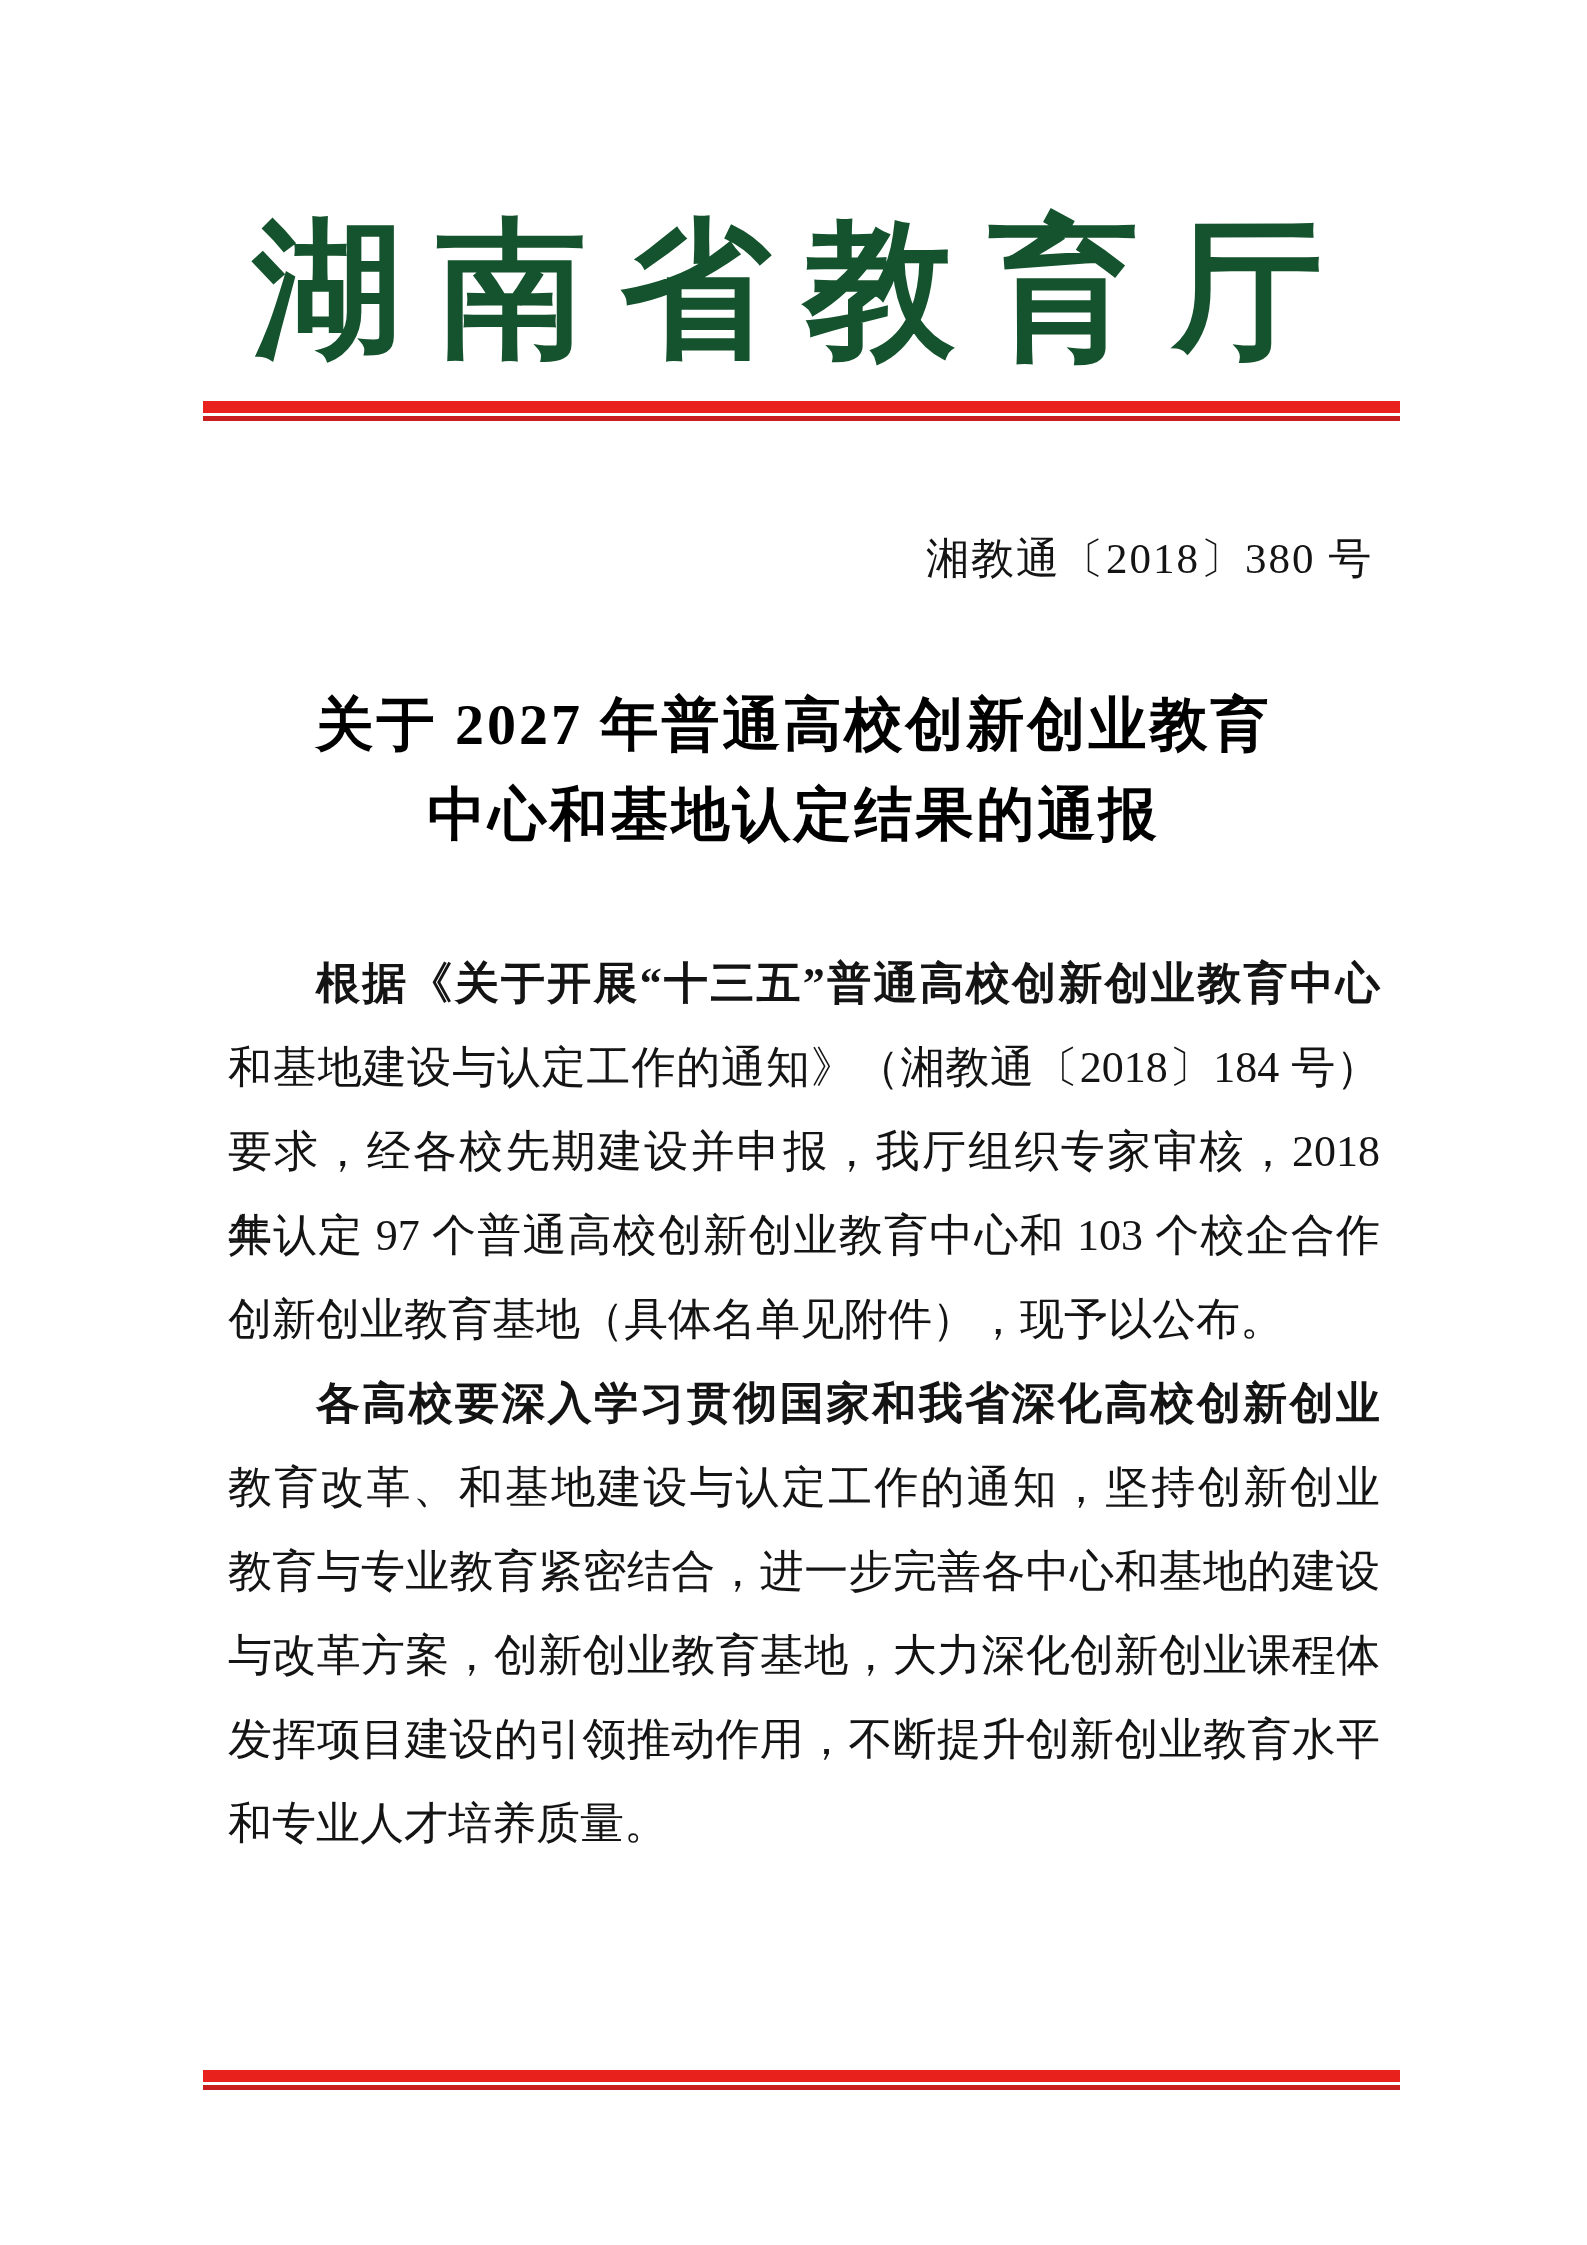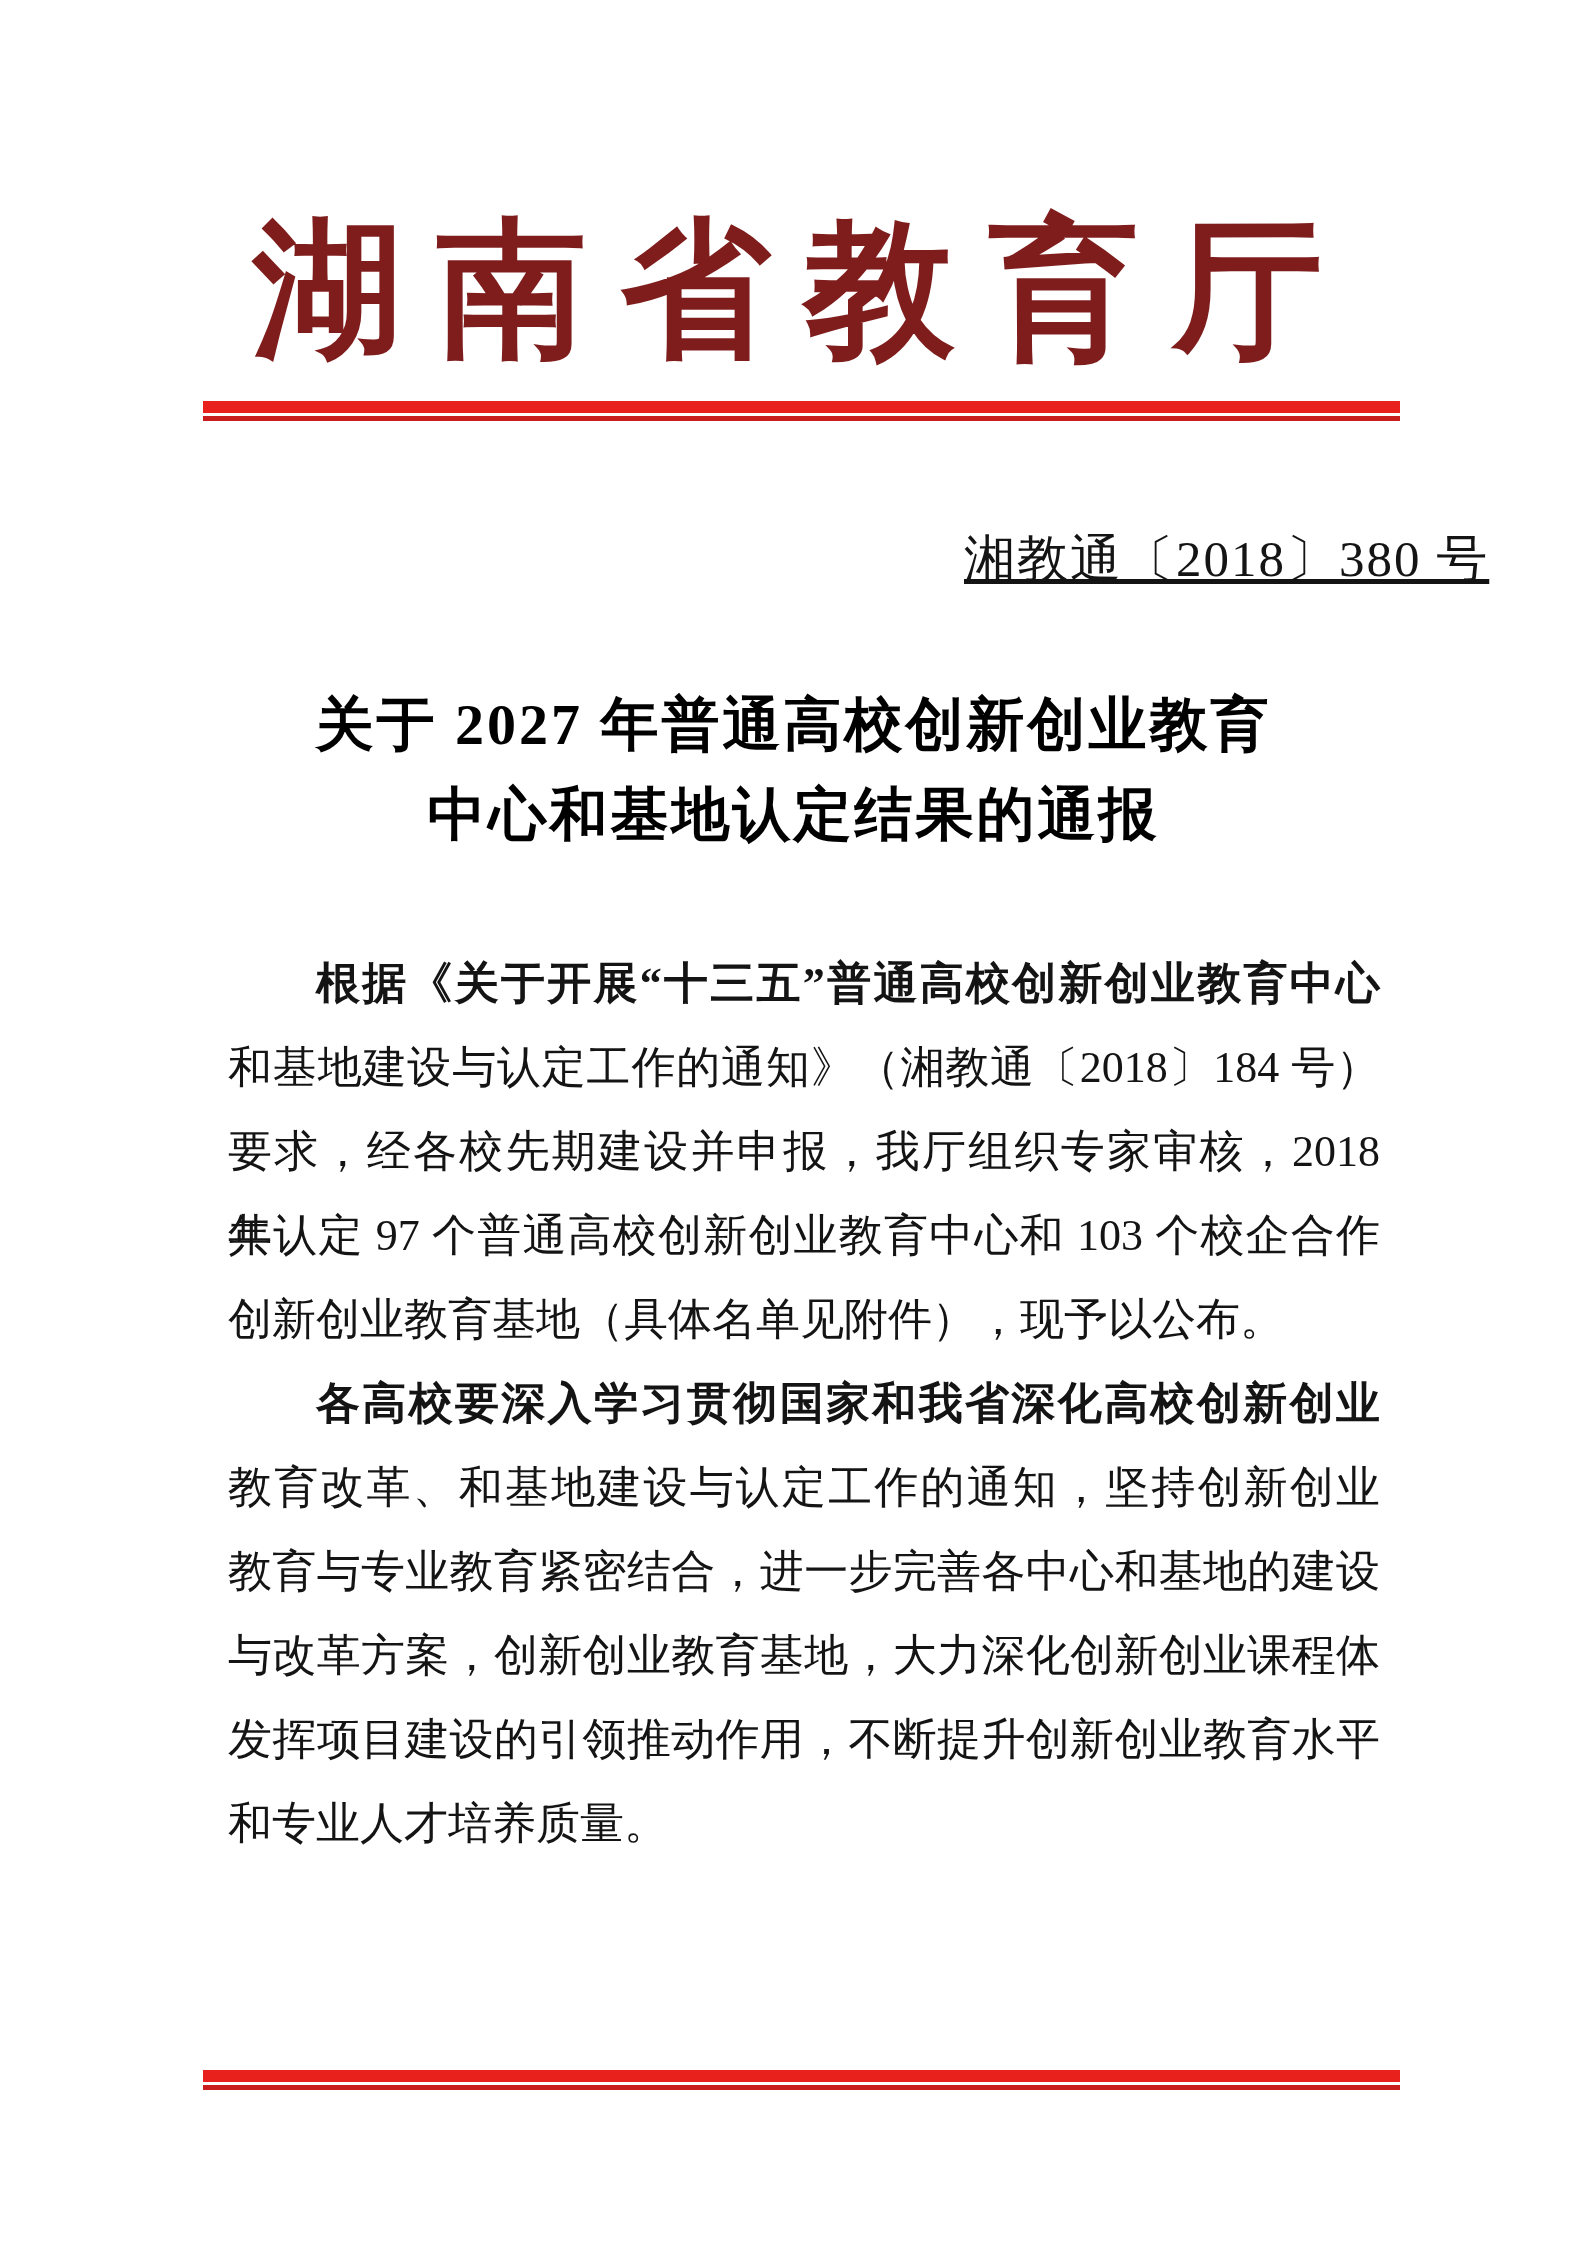--- a/index.html
+++ b/index.html
@@ -21,21 +21,21 @@
   .agency-name {
     position: absolute;
     top: 210px;
     left: 0;
     width: 100%;
     box-sizing: border-box;
     text-align: center;
     font-size: 150px;
     line-height: 160px;
     font-weight: 600;
-    color: #7f1d1d;
+    color: #14532d;
     letter-spacing: 34px;
     padding-left: 22px; 
     white-space: nowrap;
   }
 
   
   .red-rule {
     position: absolute;
     left: 203px;
     width: 1197px;
@@ -49,26 +49,25 @@
     margin-top: 3px;
     background: #c81e1e;
   }
   .rule-top    { top: 401px; }
   .rule-bottom { top: 2070px; }
 
   
   .doc-number {
     position: absolute;
     top: 534px;
-    left: 964px;
-    font-size: 51px;
+    left: 926px;
+    font-size: 43px;
     line-height: 50px;
     letter-spacing: 2px;
     white-space: nowrap;
-    text-decoration: underline;
   }
 
   
   .doc-title {
     position: absolute;
     top: 680px;
     left: 0;
     width: 100%;
     text-align: center;
     font-weight: bold;

